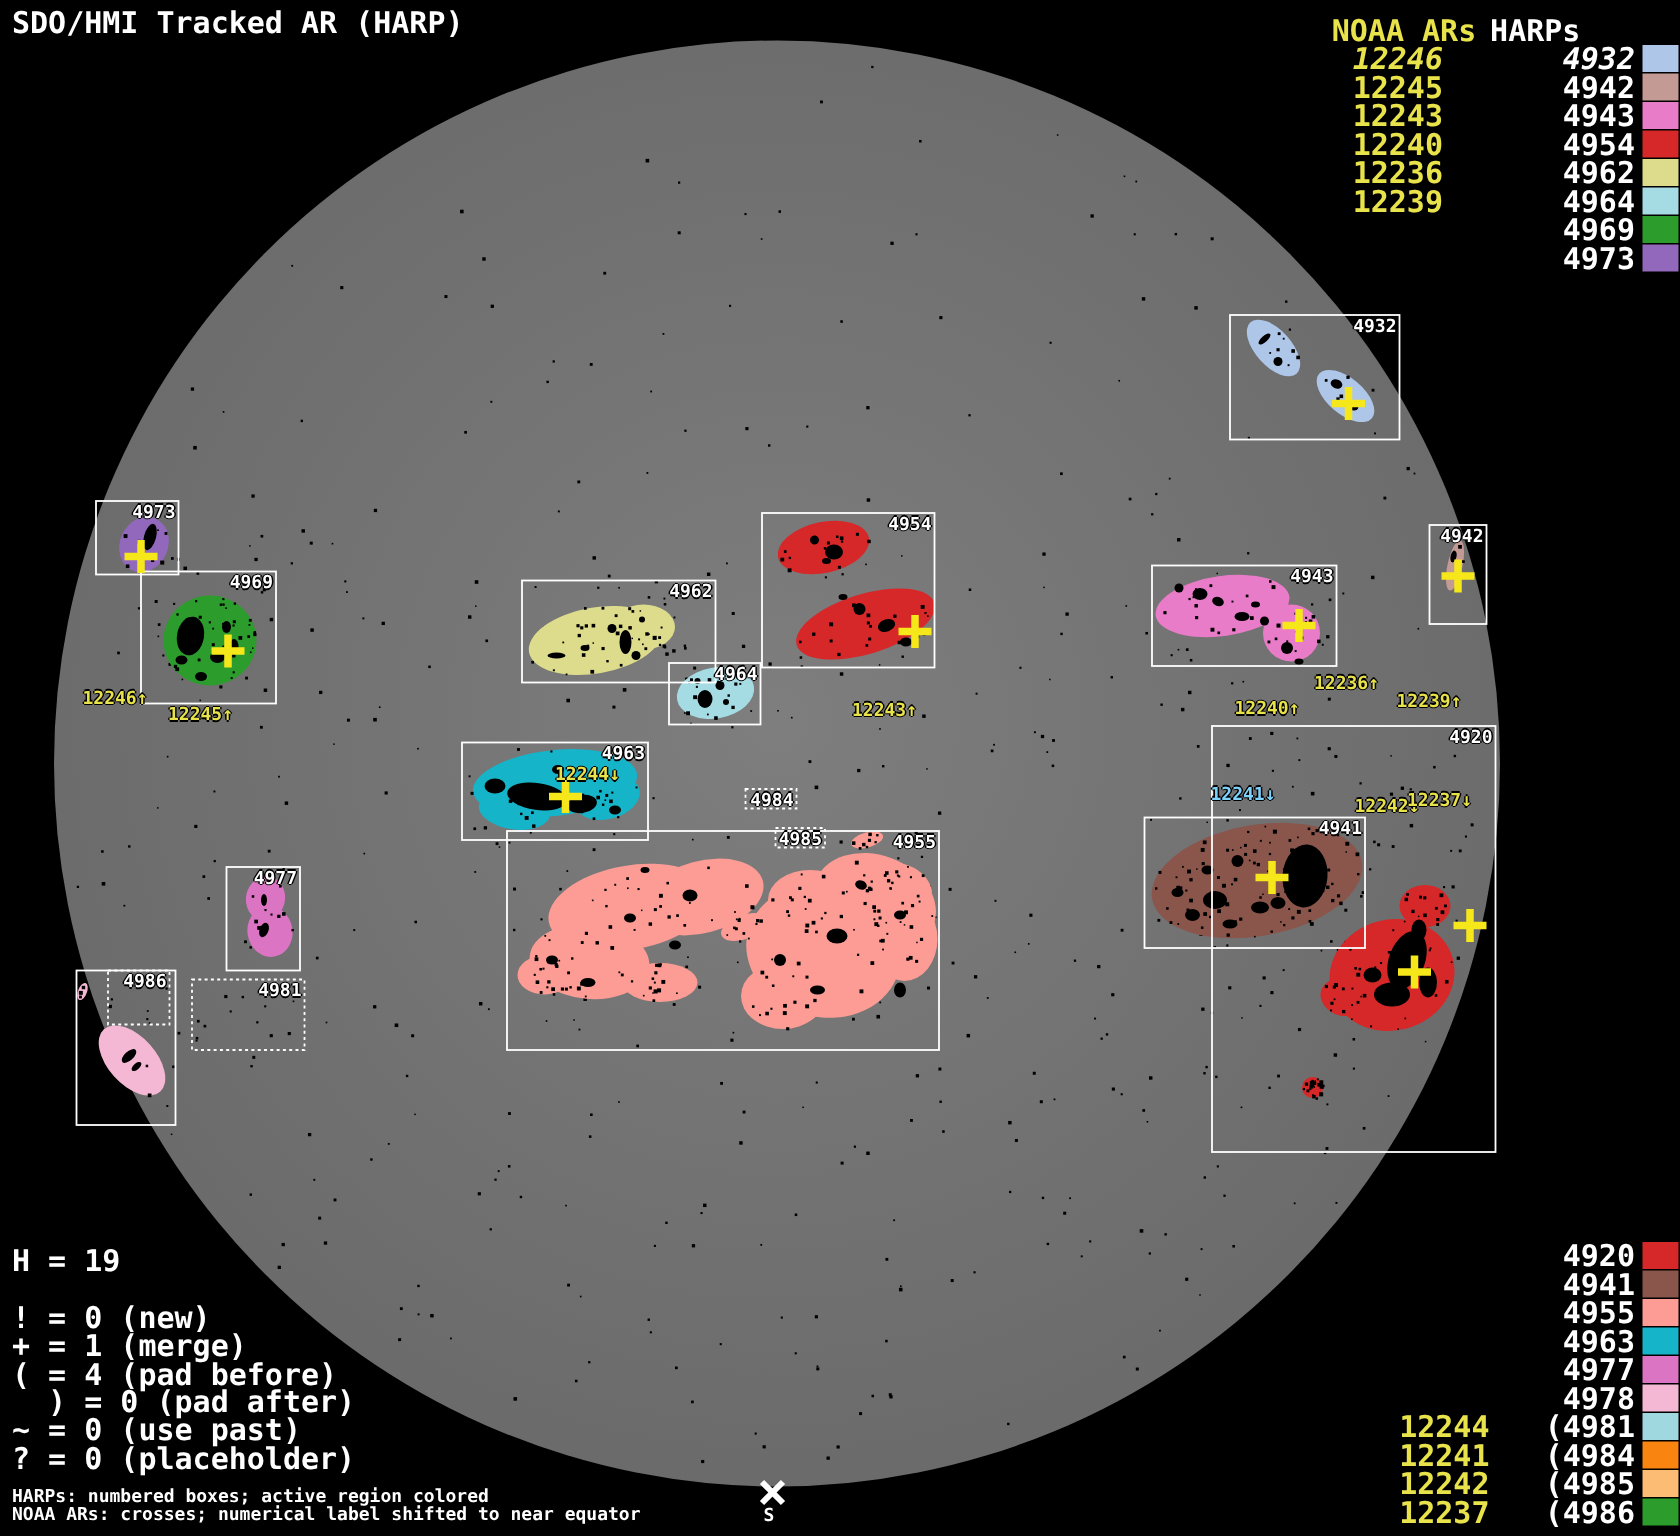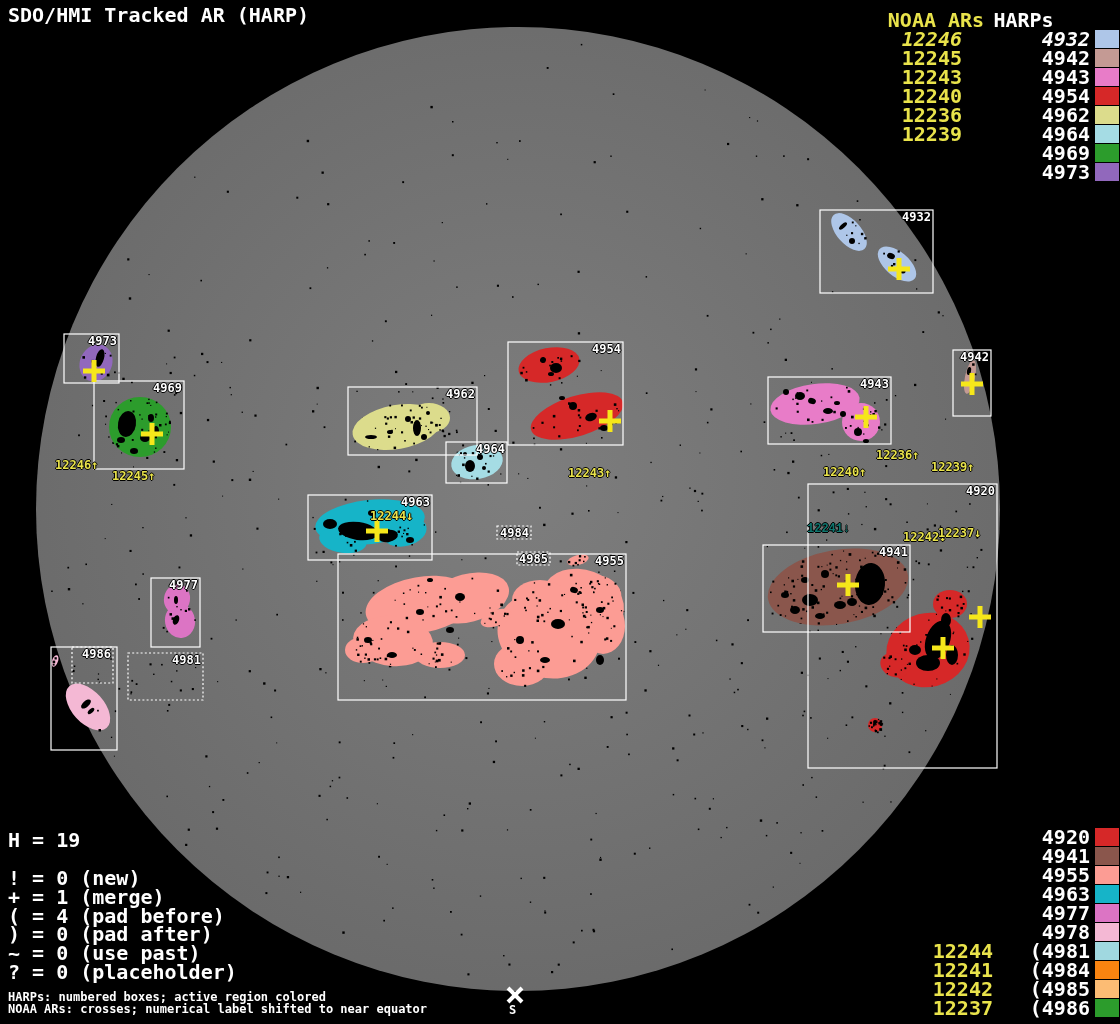--- a/index.html
+++ b/index.html
@@ -1403,21 +1403,21 @@
       <div class="lrow" style="top: 961px;"><span class="cell cn2">12241</span><span class="cell ch2">(4984</span><span class="swatch" style="background: rgb(250, 132, 16);"></span></div>
       <div class="lrow" style="top: 980px;"><span class="cell cn2">12242</span><span class="cell ch2">(4985</span><span class="swatch" style="background: rgb(252, 188, 116);"></span></div>
       <div class="lrow" style="top: 999px;"><span class="cell cn2">12237</span><span class="cell ch2">(4986</span><span class="swatch" style="background: rgb(44, 156, 44);"></span></div>
     </div>
 
   <div class="big abs" style="left:8px;top:831px">H = 19</div>
   <div id="stat-lines" class="abs" style="left:8px;top:869px">
       <div class="big" style="line-height: 18.8px;">! = 0 (new)</div>
       <div class="big" style="line-height: 18.8px;">+ = 1 (merge)</div>
       <div class="big" style="line-height: 18.8px;">( = 4 (pad before)</div>
-      <div class="big" style="line-height: 18.8px;">) = 0 (pad after)</div>
+      <div class="big" style="line-height: 18.8px; text-align: right;">) = 0 (pad after)</div>
       <div class="big" style="line-height: 18.8px;">~ = 0 (use past)</div>
       <div class="big" style="line-height: 18.8px;">? = 0 (placeholder)</div>
     </div>
 
   <div class="footer-line abs" style="left:8px;top:992px">HARPs: numbered boxes; active region colored</div>
   <div class="footer-line abs" style="left:8px;top:1003.5px">NOAA ARs: crosses; numerical label shifted to near equator</div>
 
   <div class="small-label" style="left:509px;top:1004px">S</div>
 <div class="small-label outl" style="right: 189px; top: 211px;">4932</div>
     <div class="small-label outl" style="right: 1003px; top: 335px;">4973</div>
@@ -1436,16 +1436,16 @@
     <div class="small-label outl" style="right: 919px; top: 654px;">4981</div>
     <div class="small-label outl" style="right: 591px; top: 527px;">4984</div>
     <div class="small-label outl" style="right: 572px; top: 553px;">4985</div>
     <div class="small-label outl" style="left: 55px; top: 459px; color: rgb(233, 227, 75);">12246↑</div>
     <div class="small-label outl" style="left: 112px; top: 470px; color: rgb(233, 227, 75);">12245↑</div>
     <div class="small-label outl" style="left: 568px; top: 467px; color: rgb(233, 227, 75);">12243↑</div>
     <div class="small-label outl" style="left: 336px; top: 510px; color: rgb(233, 227, 75); margin-left: 34px;">12244↓</div>
     <div class="small-label outl" style="left: 876px; top: 449px; color: rgb(233, 227, 75);">12236↑</div>
     <div class="small-label outl" style="left: 823px; top: 466px; color: rgb(233, 227, 75);">12240↑</div>
     <div class="small-label outl" style="left: 931px; top: 461px; color: rgb(233, 227, 75);">12239↑</div>
-    <div class="small-label outl" style="left: 807px; top: 523px; color: #0f766e; font-family: Liberation Mono, monospace;">12241↓</div>
+    <div class="small-label outl" style="left: 807px; top: 523px; color: #7dd3fc;">12241↓</div>
     <div class="small-label outl" style="left: 903px; top: 531px; color: rgb(233, 227, 75);">12242↓</div>
     <div class="small-label outl" style="left: 938px; top: 527px; color: rgb(233, 227, 75);">12237↓</div>
   </div>
 
 </body></html>

